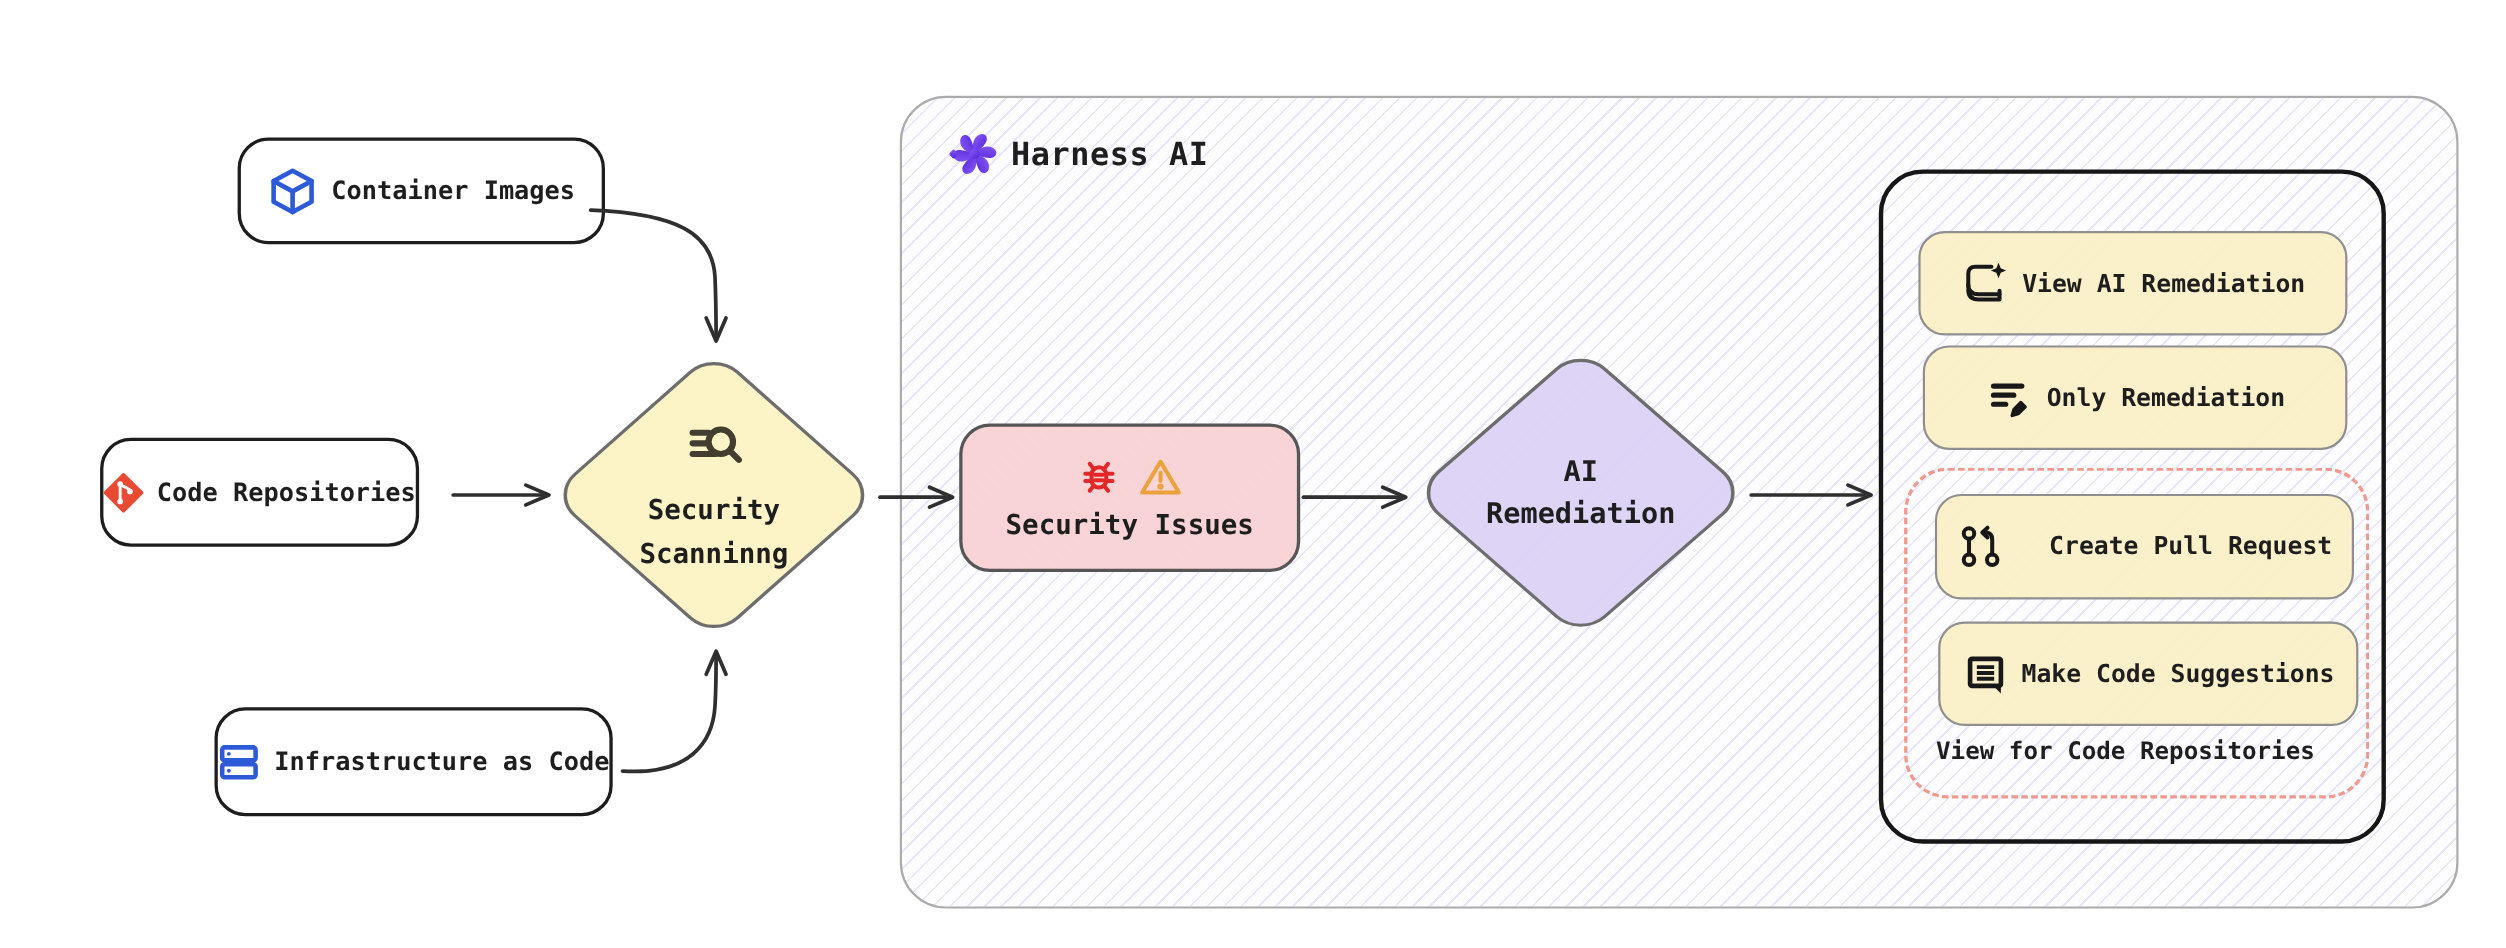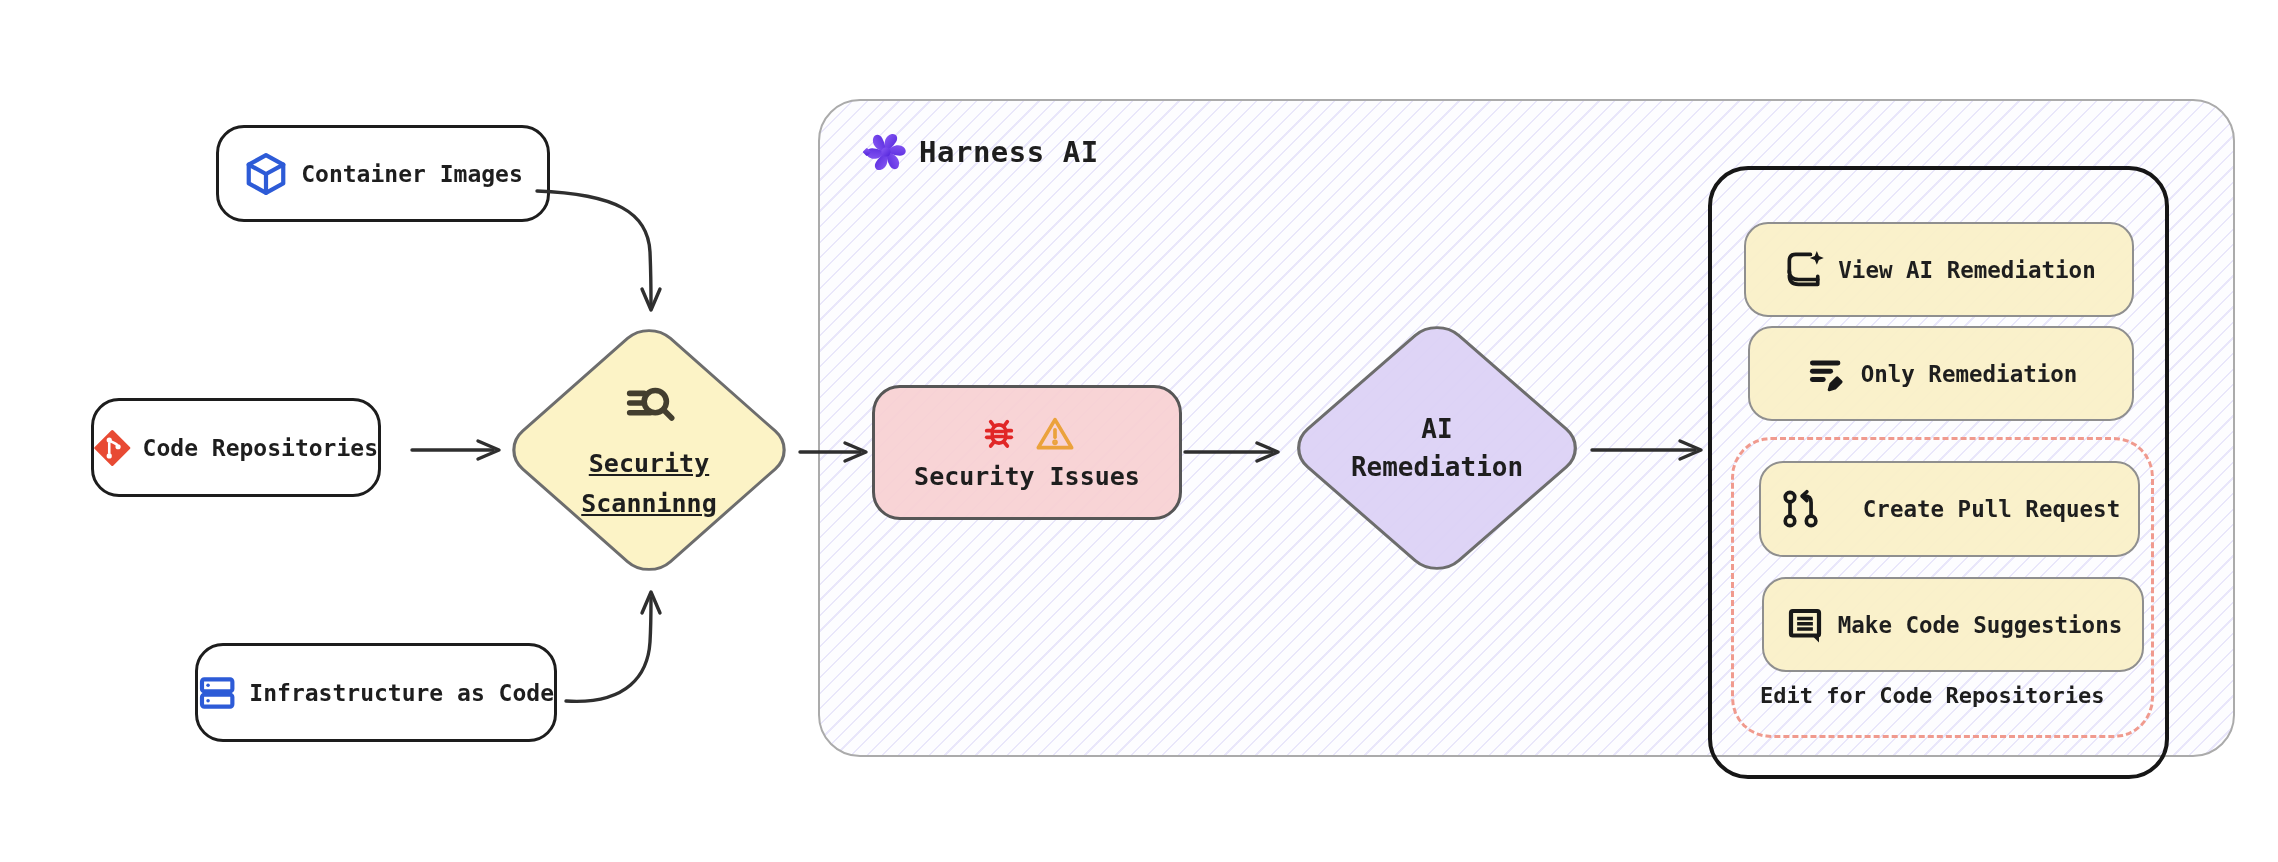--- a/index.html
+++ b/index.html
@@ -2,49 +2,48 @@
 <html><head>
 <meta charset="utf-8">
 <style>
   html,body{margin:0;padding:0;background:#ffffff;}
   .canvas{
     position:relative;width:2278px;height:862px;background:#ffffff;overflow:hidden;
     font-family:"DejaVu Sans Mono","Liberation Mono",monospace;color:#1e1e1e;
   }
   
   .harness-box{
-    position:absolute;left:818px;top:87px;width:1417px;height:658px;
+    position:absolute;left:818px;top:87px;width:1417px;height:739px;
     border:2.5px solid #ababab;border-radius:42px;
     background-color:#fdfdff;
     background-image:repeating-linear-gradient(135deg,
       rgba(130,115,228,0.16) 0px, rgba(130,115,228,0.16) 1.6px,
       rgba(0,0,0,0) 1.6px, rgba(0,0,0,0) 11px);
     box-sizing:border-box;
-    margin-top:12px;
   }
   .harness-header{position:absolute;left:43px;top:28px;display:flex;align-items:center;gap:10px;}
   .harness-title{font-size:29px;font-weight:700;letter-spacing:.5px;}
   
   .node{
     position:absolute;display:flex;align-items:center;justify-content:center;gap:12px;
     background:#ffffff;border:3px solid #1d1d1d;border-radius:28px;box-sizing:border-box;
     font-size:23px;font-weight:600;white-space:nowrap;
   }
   .pill-label{font-weight:600;}
   
   .diamond-shape{
     position:absolute;width:200px;height:200px;box-sizing:border-box;
     border:3px solid #6d6d6d;border-radius:30px;
   }
   .diamond-label{
     position:absolute;display:flex;flex-direction:column;align-items:center;justify-content:center;
     text-align:center;font-weight:600;
   }
   .d1-shape{left:549px;top:350px;transform:scale(1.06,0.937) rotate(45deg);background:#fcf3c6;}
-  .d1-label{left:519px;top:350px;width:260px;height:200px;font-size:25px;line-height:40px;text-decoration:underline;}
+  .d1-label{left:519px;top:350px;width:260px;height:200px;font-size:25px;line-height:40px;}
   .d2-shape{left:1337px;top:348px;transform:scale(1.085,0.944) rotate(45deg);background:rgba(219,209,245,0.93);}
   .d2-label{left:1307px;top:348px;width:260px;height:200px;font-size:26px;line-height:38px;}
   
   .issues-node{
     position:absolute;left:872px;top:385px;width:310px;height:135px;box-sizing:border-box;
     background:rgba(247,208,210,0.92);border:3px solid #565656;border-radius:28px;
     display:flex;flex-direction:column;align-items:center;justify-content:center;gap:8px;
     font-size:25px;font-weight:600;
   }
   .issues-icons{display:flex;align-items:center;gap:16px;}
@@ -137,21 +136,21 @@
           <svg width="42" height="42" viewBox="0 0 24 24" fill="none" stroke="#181818" stroke-width="2.4" stroke-linejoin="round">
             <rect x="4" y="4" width="16" height="14" rx="1"></rect>
             <path d="M7.5 8.3 H16.5" stroke-width="2"></path>
             <path d="M7.5 11.3 H16.5" stroke-width="2"></path>
             <path d="M7.5 14.3 H16.5" stroke-width="2"></path>
             <path d="M15.6 17.6 l4.4 4.4 v-4.4 Z" fill="#181818" stroke="none"></path>
           </svg>
           <span class="pill-label">Make Code Suggestions</span>
         </div>
 
-        <div class="repo-note">Edit for Code Repositories</div>
+        <div class="repo-note">View for Code Repositories</div>
       </div>
     </div>
   </div>
 
   <div class="node" style="left:196px;top:125px;width:334px;height:97px;margin-left:20px;">
     <svg width="46" height="46" viewBox="0 0 24 24" fill="none" stroke="#2d5bd7" stroke-width="2.2" stroke-linecap="round" stroke-linejoin="round">
       <path d="M12 2.2 L21 7.1 V16.9 L12 21.8 L3 16.9 V7.1 Z"></path>
       <path d="M3 7.1 L12 12 L21 7.1"></path>
       <path d="M12 12 V21.8"></path>
     </svg>

